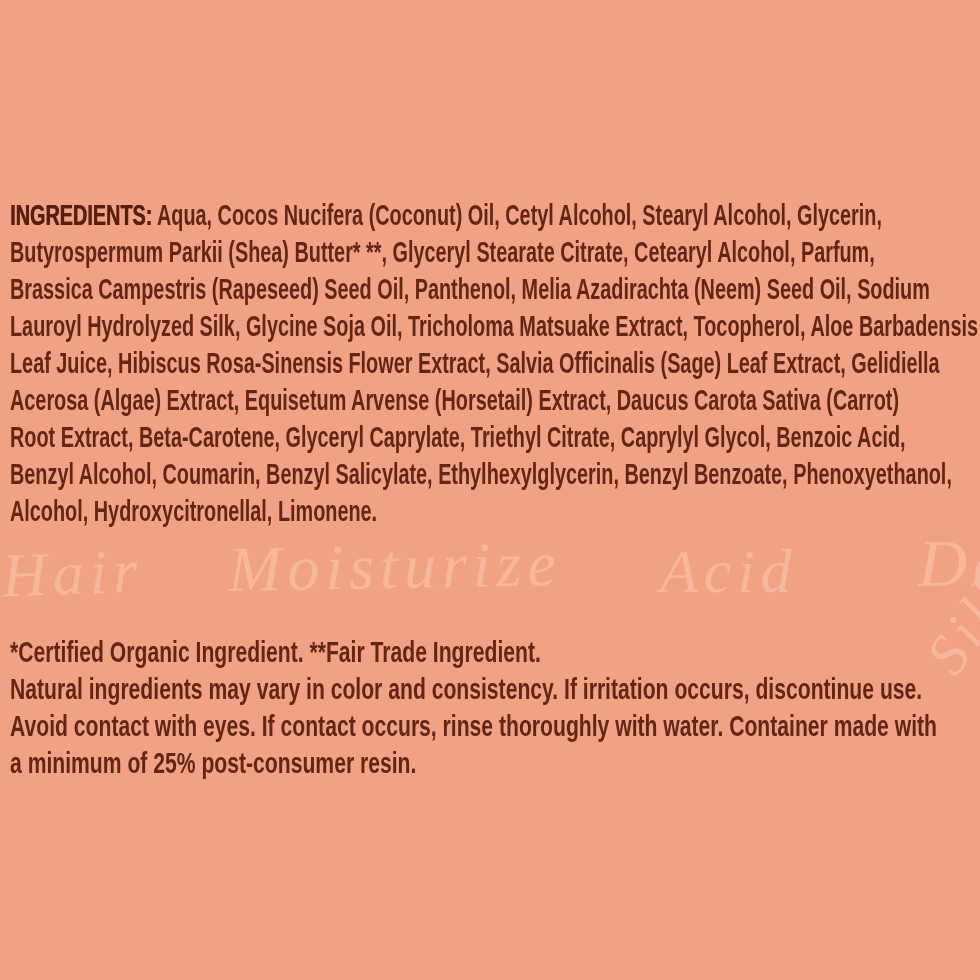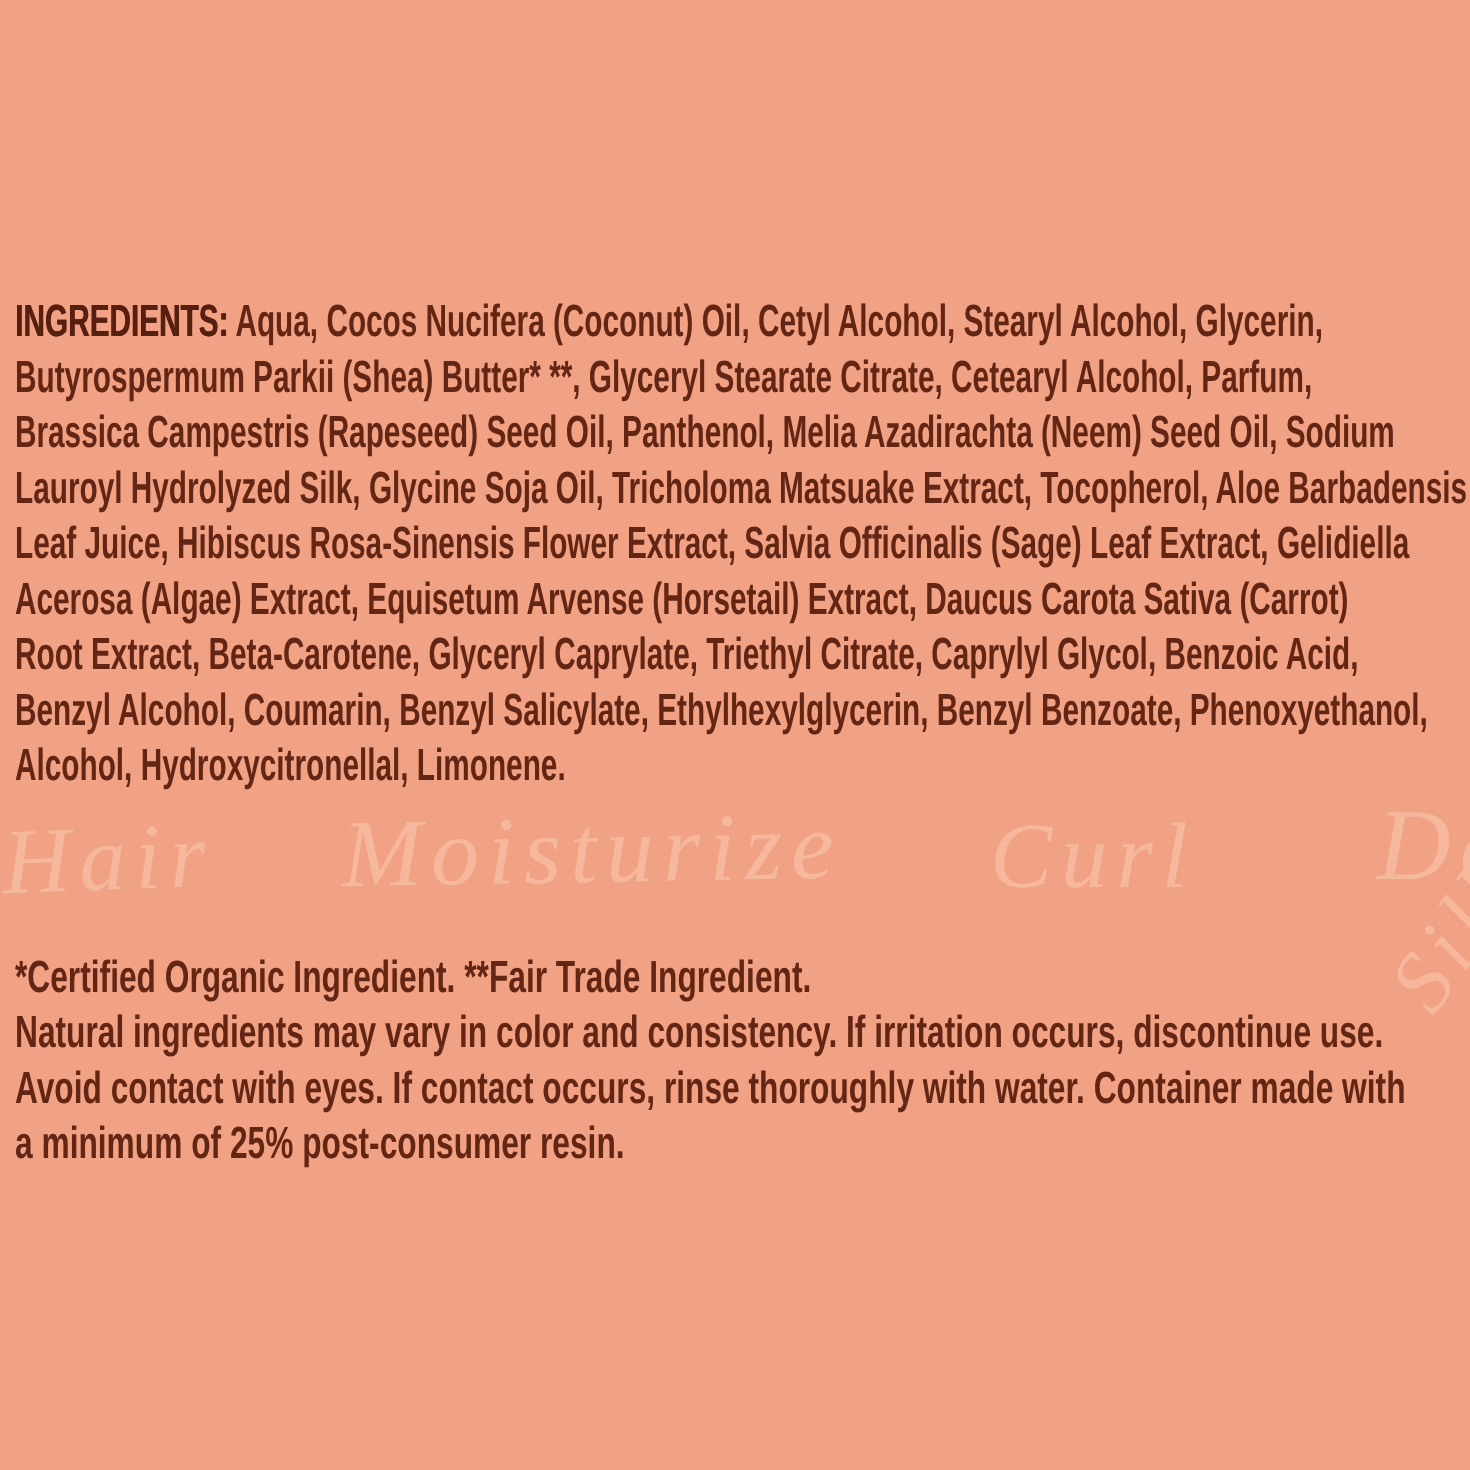--- a/index.html
+++ b/index.html
@@ -60,21 +60,21 @@
     text-shadow: 0.6px 0 0 #571f10;
   }
 </style>
 </head>
 <body>
 
 <div class="stage">
 
   <span class="watermark w-hair">Hair</span>
   <span class="watermark w-moisturize">Moisturize</span>
-  <span class="watermark w-curl">Curl</span>
+  <span class="watermark w-curl">Acid</span>
   <span class="watermark w-de">De</span>
   <span class="watermark w-silk">Silk</span>
 
   <div class="textblock ingredients-block" style="transform: scaleX(0.661315);">
     <div class="tline"><span class="heading">INGREDIENTS:</span><span> Aqua, Cocos Nucifera (Coconut) Oil, Cetyl Alcohol, Stearyl Alcohol, Glycerin,</span></div>
     <div class="tline">Butyrospermum Parkii (Shea) Butter* **, Glyceryl Stearate Citrate, Cetearyl Alcohol, Parfum,</div>
     <div class="tline">Brassica Campestris (Rapeseed) Seed Oil, Panthenol, Melia Azadirachta (Neem) Seed Oil, Sodium</div>
     <div class="tline">Lauroyl Hydrolyzed Silk, Glycine Soja Oil, Tricholoma Matsuake Extract, Tocopherol, Aloe Barbadensis</div>
     <div class="tline">Leaf Juice, Hibiscus Rosa-Sinensis Flower Extract, Salvia Officinalis (Sage) Leaf Extract, Gelidiella</div>
     <div class="tline">Acerosa (Algae) Extract, Equisetum Arvense (Horsetail) Extract, Daucus Carota Sativa (Carrot)</div>

